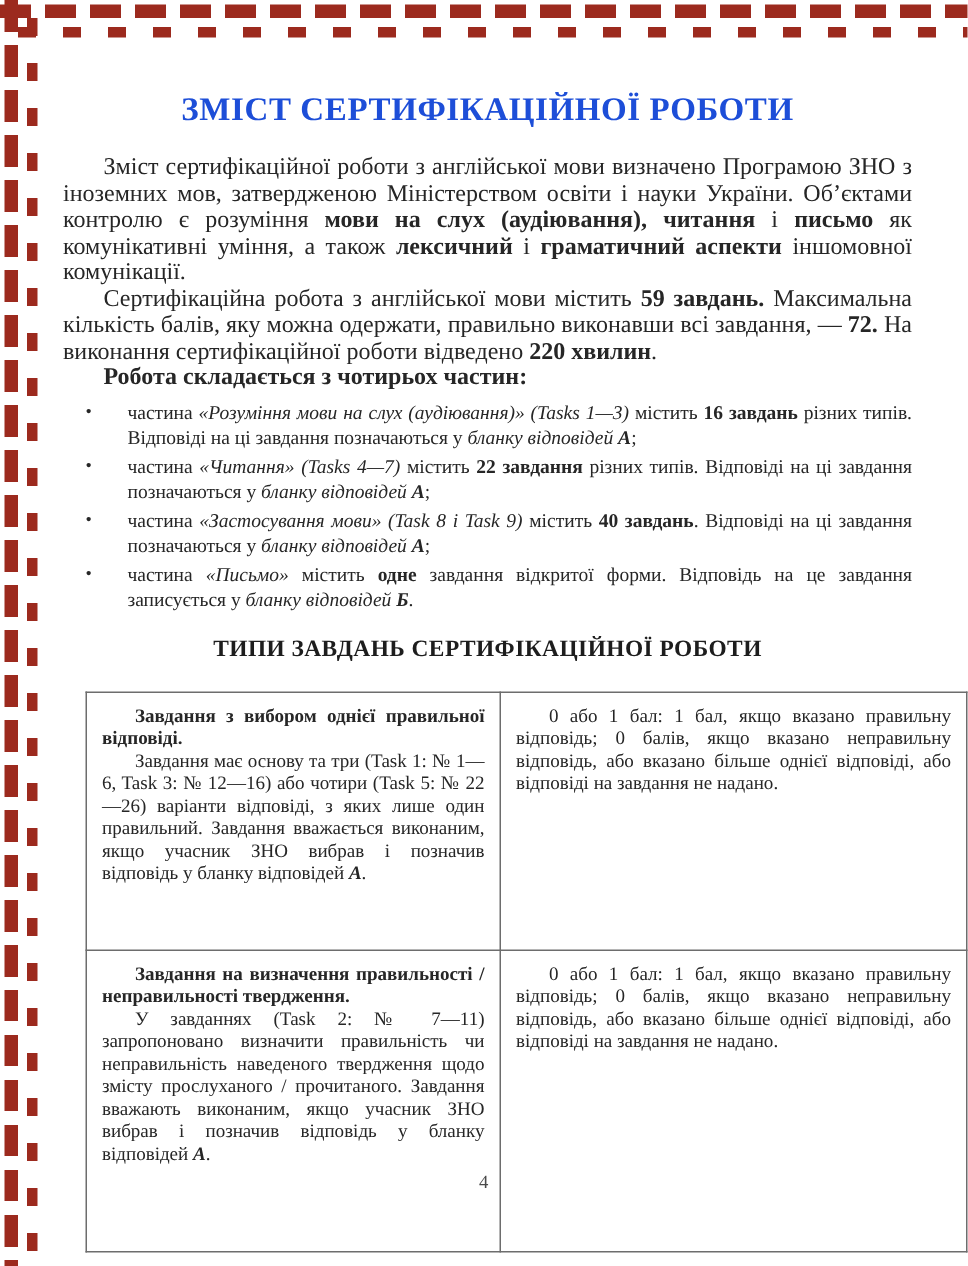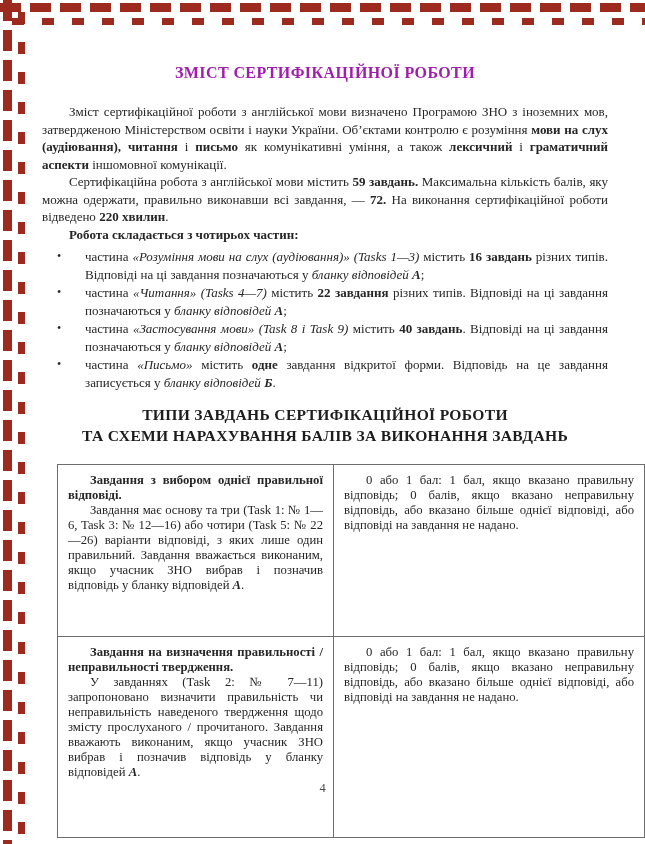--- a/index.html
+++ b/index.html
@@ -19,30 +19,30 @@
   .ornament-left{position:absolute;left:3px;top:0;bottom:0;width:22px;}
   .ornament-left .trackA{position:absolute;left:0;top:0;bottom:0;width:9px;
     background:repeating-linear-gradient(180deg,var(--accent) 0 21px,transparent 21px 30px);}
   .ornament-left .trackB{position:absolute;right:0;top:0;bottom:0;width:7px;
     background:repeating-linear-gradient(180deg,transparent 0 12px,var(--accent) 12px 24px,transparent 24px 30px);}
 
   
   .content{position:absolute;left:42px;top:0;width:566px;}
 
   h1.doc-title{
-    margin:62px 0 0 0;text-align:center;font-size:16px;line-height:22px;
-    font-weight:bold;color:#a21caf;letter-spacing:.4px;
+    margin:62px 0 0 0;text-align:center;font-size:22px;line-height:22px;
+    font-weight:bold;color:#1d4ed8;letter-spacing:.4px;
   }
   h2.section-title{
     margin:13px 0 18px 0;text-align:center;font-size:15.6px;line-height:21px;
     font-weight:bold;color:#1d1d1d;letter-spacing:.3px;
   }
 
   p.body-p{
-    margin:0;font-size:13px;line-height:17.5px;text-align:justify;text-indent:27px;
+    margin:0;font-size:16px;line-height:17.5px;text-align:justify;text-indent:27px;
   }
   p.first-p{margin-top:19px;}
 
   .rt-b{font-weight:bold;}
   .rt-i{font-style:italic;}
   .rt-bi{font-weight:bold;font-style:italic;}
 
   .bullets{margin-top:5px;}
   .bullet-item{
     position:relative;padding-left:43px;font-size:13px;line-height:17.5px;
@@ -109,21 +109,20 @@
         <span><span>частина </span><span class="rt-i">«Застосування мови» (Task 8 і Task 9)</span><span> містить </span><span class="rt-b">40 завдань</span><span>. Відповіді на ці завдання позначаються у </span><span class="rt-i">бланку відповідей </span><span class="rt-bi">А</span><span>;</span></span>
       </div>
       <div class="bullet-item">
         <span class="marker">•</span>
         <span><span>частина </span><span class="rt-i">«Письмо»</span><span> містить </span><span class="rt-b">одне</span><span> завдання відкритої форми. Відповідь на це завдання записується у </span><span class="rt-i">бланку відповідей </span><span class="rt-bi">Б</span><span>.</span></span>
       </div>
     </div>
 
     <h2 class="section-title">
       <span>ТИПИ ЗАВДАНЬ СЕРТИФІКАЦІЙНОЇ РОБОТИ</span><br>
-      <span>ТА СХЕМИ НАРАХУВАННЯ БАЛІВ ЗА ВИКОНАННЯ ЗАВДАНЬ</span>
     </h2>
 
     <table class="task-table">
       <tbody>
         <tr class="row-1">
           <td class="col-left">
             <p class="cell-p cell-title"><span class="rt-b">Завдання з вибором однієї правильної відповіді.</span></p>
             <p class="cell-p"><span>Завдання має основу та три (Task 1: № 1—6, Task 3: № 12—16) або чотири (Task 5: № 22—26) варіанти відповіді, з яких лише один правильний. Завдання вважається виконаним, якщо учасник ЗНО вибрав і позначив відповідь у бланку відповідей </span><span class="rt-bi">А</span><span>.</span></p>
           </td>
           <td class="col-right">

